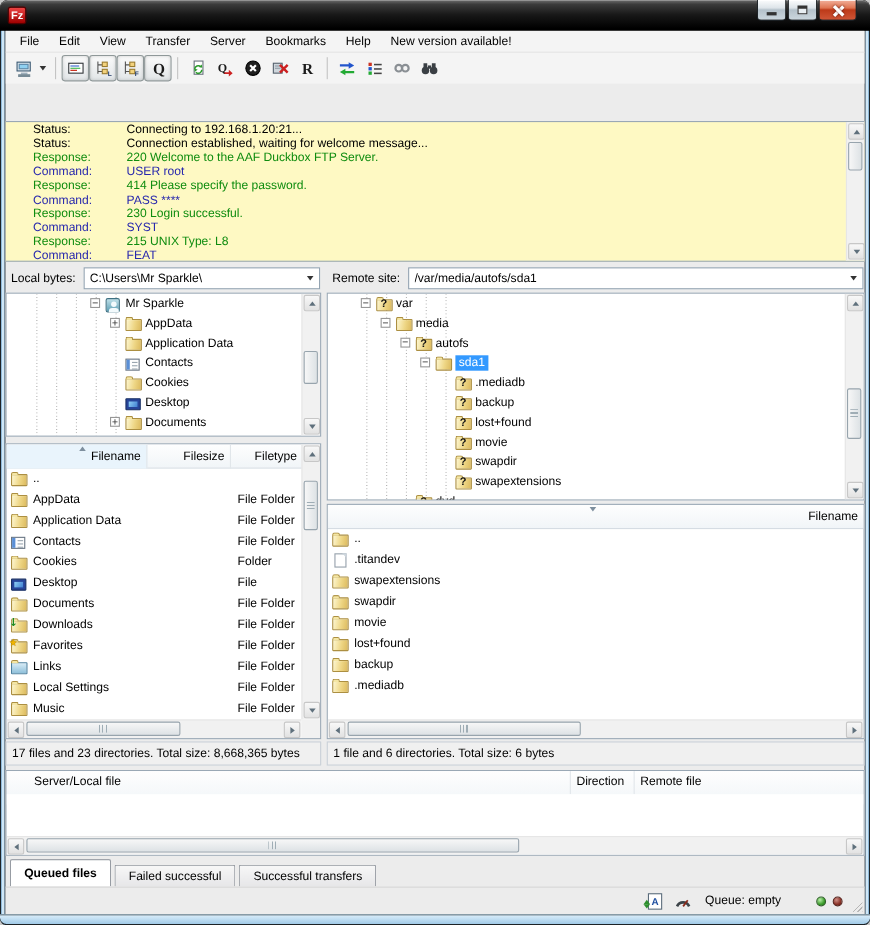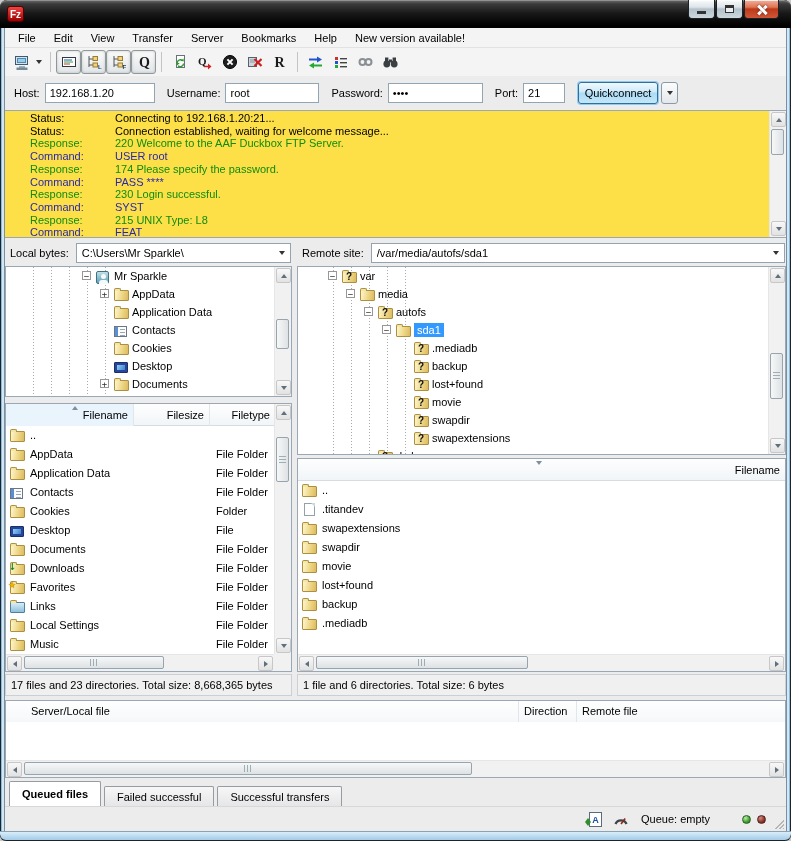--- a/index.html
+++ b/index.html
@@ -37,21 +37,21 @@
   .tri-down{width:0;height:0;border-left:3.5px solid transparent;border-right:3.5px solid transparent;border-top:4px solid #333;}
   
   .quickbar{position:absolute;left:0;top:48px;width:781px;height:34px;display:flex;align-items:center;background:#ececec;}
   .qlabel{margin-left:12px;white-space:nowrap;}
   .qlabel.first{margin-left:9px;}
   .qinput{height:20px;border:1px solid #92a5b5;margin-left:5px;padding:1px 4px;font:11px "Liberation Sans",sans-serif;background:#fff;}
   .w-host{width:110px;} .w-user{width:94px;} .w-pass{width:95px;} .w-port{width:42px;}
   .qc-btn{margin-left:13px;width:80px;height:22px;border:1px solid #2f6f9e;border-radius:3px;background:linear-gradient(#f0f9fe,#cdeafa 45%,#abdbf5 50%,#c2e7f9);box-shadow:0 0 0 1px #8ecdf0;display:flex;align-items:center;justify-content:center;font-size:11px;}
   .qc-drop{margin-left:3px;width:17px;height:22px;border:1px solid #8a9aa8;border-radius:3px;background:linear-gradient(#fcfcfc,#e4e8eb);display:flex;align-items:center;justify-content:center;}
   
-  .logpane{position:absolute;left:0;top:82px;width:781px;height:128px;background:#fde047;border-top:1px solid #9aa8b5;border-bottom:1px solid #9aa8b5;overflow:hidden;}
+  .logpane{position:absolute;left:0;top:82px;width:781px;height:128px;background:#fef9c3;border-top:1px solid #9aa8b5;border-bottom:1px solid #9aa8b5;overflow:hidden;}
   .log-lines{position:absolute;left:0;top:1px;right:17px;}
   .log-line{display:flex;line-height:12.7px;white-space:nowrap;}
   .log-label{margin-left:25px;width:85px;flex:none;}
   .log-line.status{color:#000;}
   .log-line.response{color:#0f8c0f;}
   .log-line.command{color:#2828ad;}
   
   .site-row{position:absolute;height:22px;display:flex;align-items:center;}
   .site-row.local{left:0;top:214px;width:287px;}
   .site-row.remote{left:292px;top:214px;width:489px;}
@@ -313,34 +313,20 @@
               <rect x="3" y="3.5" width="3.4" height="5" fill="#3a3f44"></rect>
               <rect x="10.6" y="3.5" width="3.4" height="5" fill="#3a3f44"></rect>
               <rect x="7" y="5.5" width="3" height="3" fill="#3a3f44"></rect>
               <circle cx="4.8" cy="10" r="3.4" fill="#3a3f44"></circle>
               <circle cx="12.2" cy="10" r="3.4" fill="#3a3f44"></circle>
             </svg>
           </span>
         </span>
       </div>
 
-    <div class="quickbar">
-      <span class="qlabel first">Host:</span>
-      <input class="qinput w-host" value="192.168.1.20" style="">
-      <span class="qlabel">Username:</span>
-      <input class="qinput w-user" value="root" style="">
-      <span class="qlabel">Password:</span>
-      <input class="qinput w-pass" value="••••" style="">
-      <span class="qlabel">Port:</span>
-      <input class="qinput w-port" value="21" style="">
-      <div class="qc-btn">Quickconnect</div>
-      <div class="qc-drop">
-          <span class="tri-down"></span>
-        </div>
-    </div>
 
     <div class="logpane">
       <div class="log-lines" id="log-lines">
           <div class="log-line status">
             <span class="log-label">Status:</span>
             <span class="log-text">Connecting to 192.168.1.20:21...</span>
           </div>
           <div class="log-line status">
             <span class="log-label">Status:</span>
             <span class="log-text">Connection established, waiting for welcome message...</span>
@@ -348,21 +334,21 @@
           <div class="log-line response">
             <span class="log-label">Response:</span>
             <span class="log-text">220 Welcome to the AAF Duckbox FTP Server.</span>
           </div>
           <div class="log-line command">
             <span class="log-label">Command:</span>
             <span class="log-text">USER root</span>
           </div>
           <div class="log-line response">
             <span class="log-label">Response:</span>
-            <span class="log-text">174 Please specify the password.</span>
+            <span class="log-text">414 Please specify the password.</span>
           </div>
           <div class="log-line command">
             <span class="log-label">Command:</span>
             <span class="log-text">PASS ****</span>
           </div>
           <div class="log-line response">
             <span class="log-label">Response:</span>
             <span class="log-text">230 Login successful.</span>
           </div>
           <div class="log-line command">

